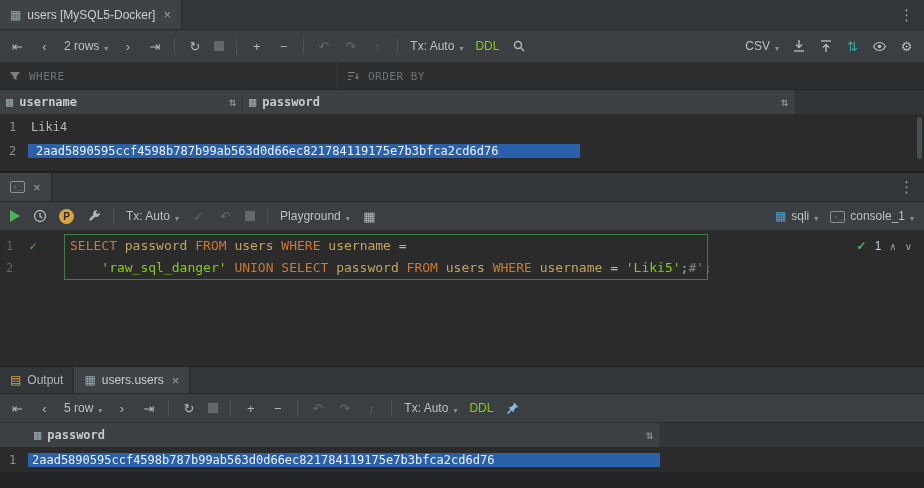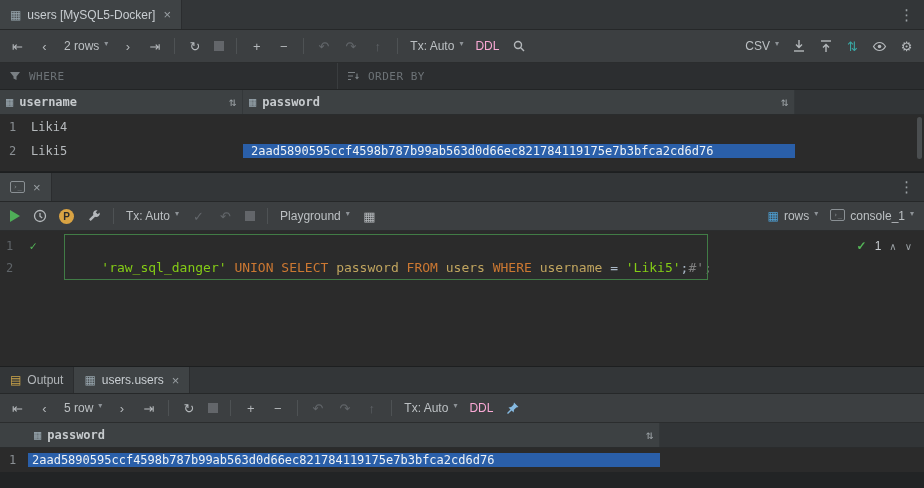--- a/index.html
+++ b/index.html
@@ -17,23 +17,23 @@
   .conico{width:15px;height:12px;border:1px solid #8a9094;border-radius:2px;font-size:7px;
           color:#8a9094;display:flex;align-items:center;justify-content:center;font-family:"DejaVu Sans Mono",monospace}
 
   
   .toolbar{height:33px;background:#3c3f41;border-bottom:1px solid #2b2d2e;display:flex;align-items:center;
            padding:0 10px;gap:12px;color:#b4b8bb}
   .toolbar.slim{height:29px}
   .i{display:inline-flex;align-items:center;justify-content:center;min-width:15px;height:16px;font-size:13px;color:#b4b8bb}
   .i.dis{color:#62666a}
   .sep{width:1px;height:16px;background:#4e5254}
-  .dd{display:flex;align-items:flex-start;gap:5px;color:#bcc0c3}
+  .dd{display:flex;align-items:flex-end;gap:5px;color:#bcc0c3}
   .caret{font-size:8px;color:#8d9296}
-  .lbl{color:#f9a8d4}
+  .lbl{color:#84cc16}
   .right{margin-left:auto;display:flex;align-items:center;gap:12px}
   .play{width:0;height:0;border-left:10px solid #4fae58;border-top:6px solid transparent;border-bottom:6px solid transparent}
   .stop{width:10px;height:10px;background:#63666a}
   .pico{width:15px;height:15px;border-radius:50%;background:#d9a343;color:#2b2b2b;font-size:10px;font-weight:bold;
         display:flex;align-items:center;justify-content:center}
   .sync{color:#3aa7a3}
   .schico{color:#4da1d6;font-size:12px}
 
   
   .filterbar{height:27px;background:#2c2e30;border-bottom:1px solid #222425;display:flex;align-items:stretch}
@@ -177,21 +177,20 @@
     <div class="hfill"></div>
   </div>
 
   <div class="rows">
     <div class="r">
       <span class="gut">1</span>
       <span class="cu">Liki4</span>
     </div>
     <div class="r">
       <span class="gut">2</span>
-      <span class="cu">Liki5</span>
       <span class="cp sel">2aad5890595ccf4598b787b99ab563d0d66ec821784119175e7b3bfca2cd6d76</span>
     </div>
     <div class="vscroll"></div>
   </div>
   <div class="strip"></div>
 
   <div class="tabbar" style="border-top:1px solid #1d1f20">
     <div class="tab">
       <span class="conico">›_</span>
       <span class="close">×</span>
@@ -223,38 +222,39 @@
     <span class="stop"></span>
     <span class="sep"></span>
     <span class="dd">
       <span>Playground</span>
       <span class="caret">▾</span>
     </span>
     <span class="i">▦</span>
     <span class="right">
       <span class="dd">
         <span class="schico">▦</span>
-        <span>rows</span>
+        <span>sqli</span>
         <span class="caret">▾</span>
       </span>
       <span class="dd">
         <span class="conico">›_</span>
         <span>console_1</span>
         <span class="caret">▾</span>
       </span>
     </span>
   </div>
 
   <div class="editor">
     <div class="execbox"></div>
     <div class="eline">
       <span class="eg">
         <span class="enum">1</span>
         <span class="emark">✓</span>
       </span>
+      <span class="code"><span class="kw">SELECT</span><span class="idn"> password </span><span class="kw">FROM</span><span class="idn"> users </span><span class="kw">WHERE</span><span class="idn"> username </span><span class="op">=</span></span>
     </div>
     <div class="eline">
       <span class="eg">
         <span class="enum">2</span>
         <span class="emark"></span>
       </span>
       <span class="code"><span class="ws">    </span><span class="str">'raw_sql_danger'</span><span class="ws"> </span><span class="kw">UNION</span><span class="ws"> </span><span class="kw">SELECT</span><span class="idn"> password </span><span class="kw">FROM</span><span class="idn"> users </span><span class="kw">WHERE</span><span class="idn"> username </span><span class="op">= </span><span class="str">'Liki5'</span><span class="op">;</span><span class="cmt">#';</span></span>
     </div>
     <div class="match">
       <span class="ck">✓</span>

